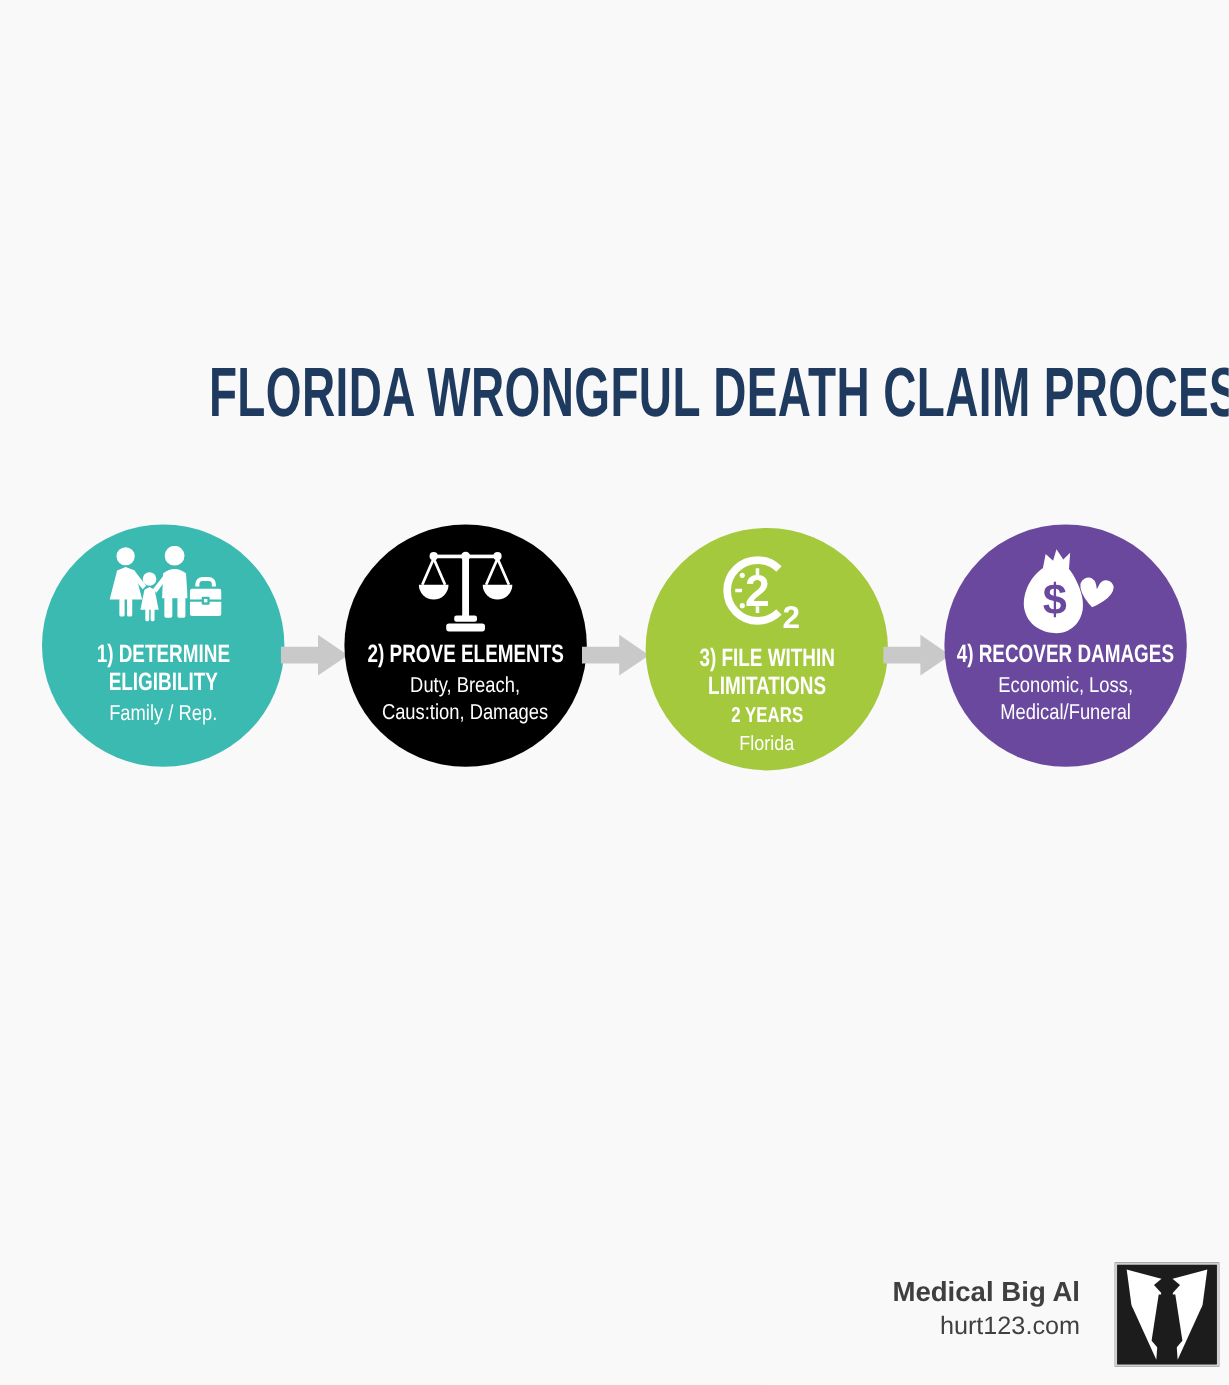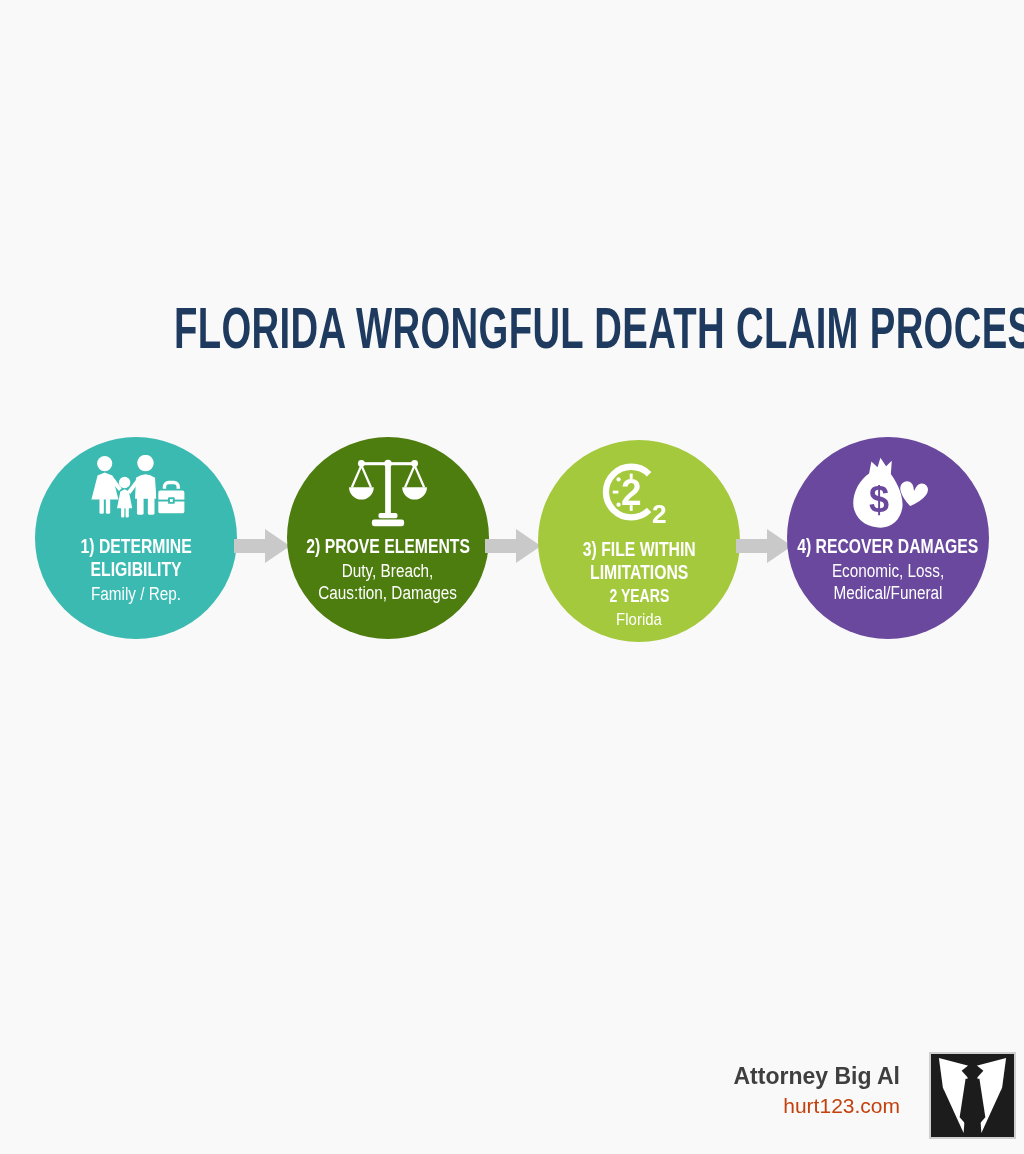--- a/index.html
+++ b/index.html
@@ -16,21 +16,21 @@
     transform:scaleX(.66); transform-origin:50% 50%;
     white-space:nowrap;
   }
   
   .circle{
     position:absolute; width:202px; height:202px; border-radius:50%;
     display:flex; flex-direction:column; align-items:center;
     color:#ffffff; text-align:center;
   }
   .step1{left:35px;  top:437px; background:#3bbab1;align-items:center;}
-  .step2{left:287px; top:437px; background:#4d7c0f;}
+  .step2{left:287px; top:437px; background:#000000;}
   .step3{left:538px; top:440px; background:#a4c93d;}
   .step4{left:787px; top:437px; background:#69489d;}
   .icon{
     height:80px; margin-top:15px;
     display:flex; align-items:center; justify-content:center;
   }
   .heading{
     font-weight:700; font-size:21px; line-height:1.1;
     transform:scaleX(.75); transform-origin:50% 50%;
     white-space:nowrap; margin-top:2px;
@@ -52,21 +52,21 @@
     transform:scaleX(.88); transform-origin:50% 50%;
     white-space:nowrap;
   }
   
   .arrow{position:absolute; top:528px; width:56px; height:36px;}
   .arrow path{fill:#c9c9c9;}
   .arrow1{left:234px;} .arrow2{left:485px;} .arrow3{left:736px;}
   
   .brand{position:absolute; top:1063px; right:124px; text-align:right;}
   .brand-name{font-size:23px; font-weight:700; color:#3f3f3f; line-height:1.2;}
-  .brand-url{font-size:21px; color:#c2410c; line-height:1.2; margin-top:2px;}
+  .brand-url{font-size:21px; color:#404040; line-height:1.2; margin-top:2px;}
   .logo{
     position:absolute; left:929px; top:1052px; width:87px; height:87px;
     background:#1d1c1c; border:2px solid #cfcfcf; box-sizing:border-box;
   }
   .logo svg{display:block; width:100%; height:100%;}
   
   .svg-num{font-family:"Liberation Sans", sans-serif; font-weight:700; fill:#ffffff;}
 </style>
 </head>
 <body>
@@ -184,21 +184,21 @@
     <div class="heading">
       <span>4) RECOVER DAMAGES</span>
     </div>
     <div class="sub">
       <span>Economic, Loss,</span>
       <span>Medical/Funeral</span>
     </div>
   </div>
 
   <div class="brand">
-    <div class="brand-name">Attorney Big Al</div>
+    <div class="brand-name">Medical Big Al</div>
     <div class="brand-url">hurt123.com</div>
   </div>
   <div class="logo">
     <svg viewBox="0 0 84 84">
       <rect x="0" y="0" width="84" height="84" fill="#1d1c1c"></rect>
       <polygon points="8,4 38,12 33,80 12,34" fill="#ffffff"></polygon>
       <polygon points="76,4 46,12 51,80 72,34" fill="#ffffff"></polygon>
       <path d="M13,35 L30,46" stroke="#ffffff" stroke-width="1.4" opacity="0.9"></path>
       <path d="M71,35 L54,46" stroke="#ffffff" stroke-width="1.4" opacity="0.9"></path>
       <polygon points="42,8 53,17 42,29 31,17" fill="#1d1c1c"></polygon>

